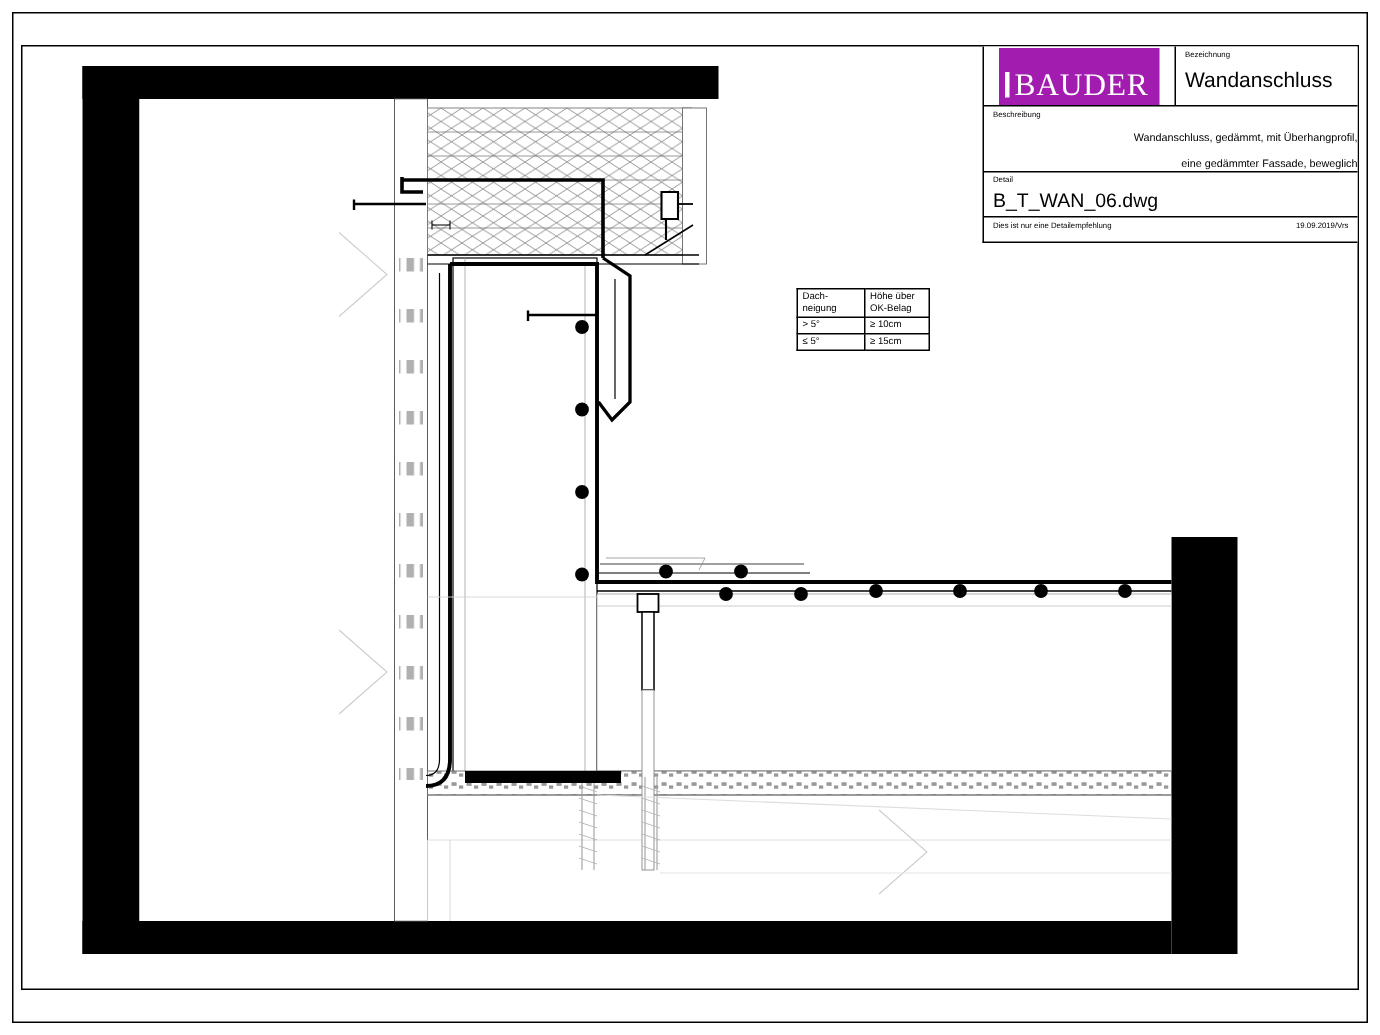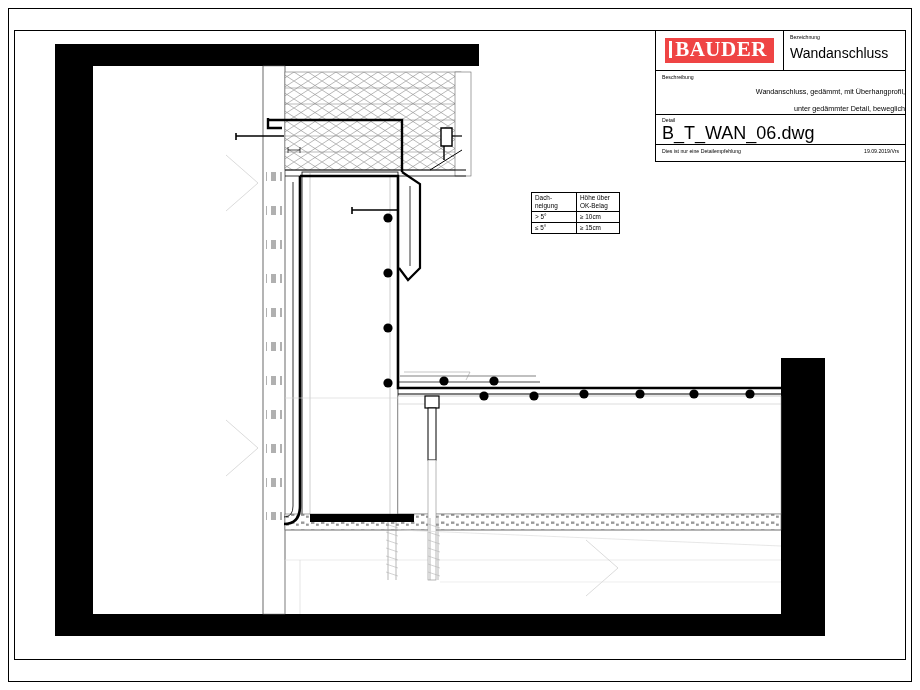--- a/index.html
+++ b/index.html
@@ -68,27 +68,27 @@
   .tb-logo-cell {
     width: 128px;
     display: flex;
     align-items: center;
     justify-content: center;
     border-right: 1px solid #000;
     box-sizing: border-box;
   }
   .bauder-logo {
     display: inline-block;
-    background: #ef4444;
+    background: #a21caf;
     color: #fff;
     font-family: "Liberation Serif", serif;
-    font-weight: bold;
+    font-weight: normal;
     font-size: 21px;
     letter-spacing: 0.5px;
-    padding: 1px 7px 3px 4px;
+    padding: 14px 7px 3px 4px;
     line-height: 1;
     position: relative;
   }
   .bauder-logo .bar {
     display: inline-block;
     width: 3px;
     height: 17px;
     background: #fff;
     vertical-align: -2px;
     margin-right: 3px;
@@ -121,21 +121,21 @@
     margin-top: 7px;
     text-align: right;
   }
   .tb-detail-row {
     top: 84px;
     height: 30px;
     border-bottom: 1px solid #000;
     padding: 2px 0 0 6px;
   }
   .tb-detail-value {
-    font-size: 18px;
+    font-size: 13px;
     line-height: 15px;
     margin-top: 3px;
   }
   .tb-foot-row {
     top: 114px;
     height: 17px;
     padding: 3px 6px 0 6px;
     display: flex;
     justify-content: space-between;
     align-items: flex-start;
@@ -369,21 +369,21 @@
       </div>
       <div class="tb-desig-cell">
         <div class="tb-label">Bezeichnung</div>
         <div class="tb-desig-value">Wandanschluss</div>
       </div>
     </div>
 
     <div class="tb-row tb-desc-row">
       <div class="tb-label">Beschreibung</div>
       <div class="tb-desc-text">Wandanschluss, gedämmt, mit Überhangprofil,</div>
-      <div class="tb-desc-text">unter gedämmter Detail, beweglich</div>
+      <div class="tb-desc-text">eine gedämmter Fassade, beweglich</div>
     </div>
 
     <div class="tb-row tb-detail-row">
       <div class="tb-label">Detail</div>
       <div class="tb-detail-value">B_T_WAN_06.dwg</div>
     </div>
 
     <div class="tb-row tb-foot-row">
       <div class="tb-foot-note">Dies ist nur eine Detailempfehlung</div>
       <div class="tb-foot-date">19.09.2019/Vrs</div>

